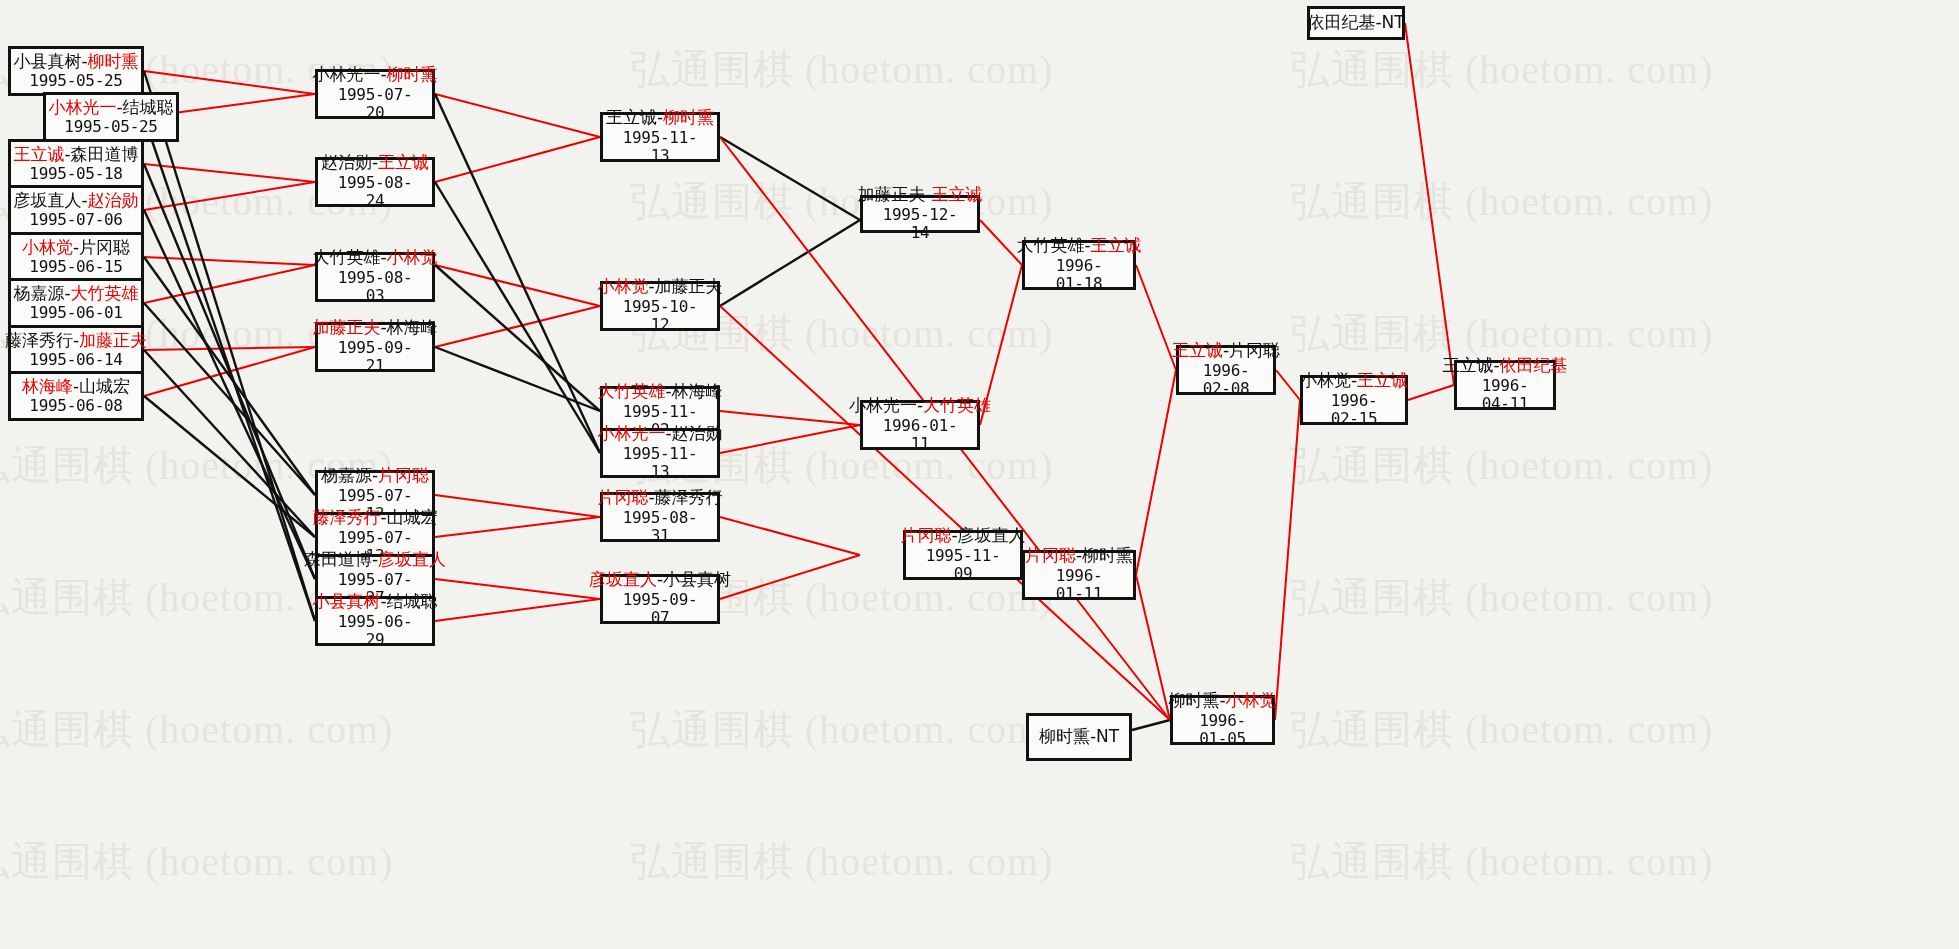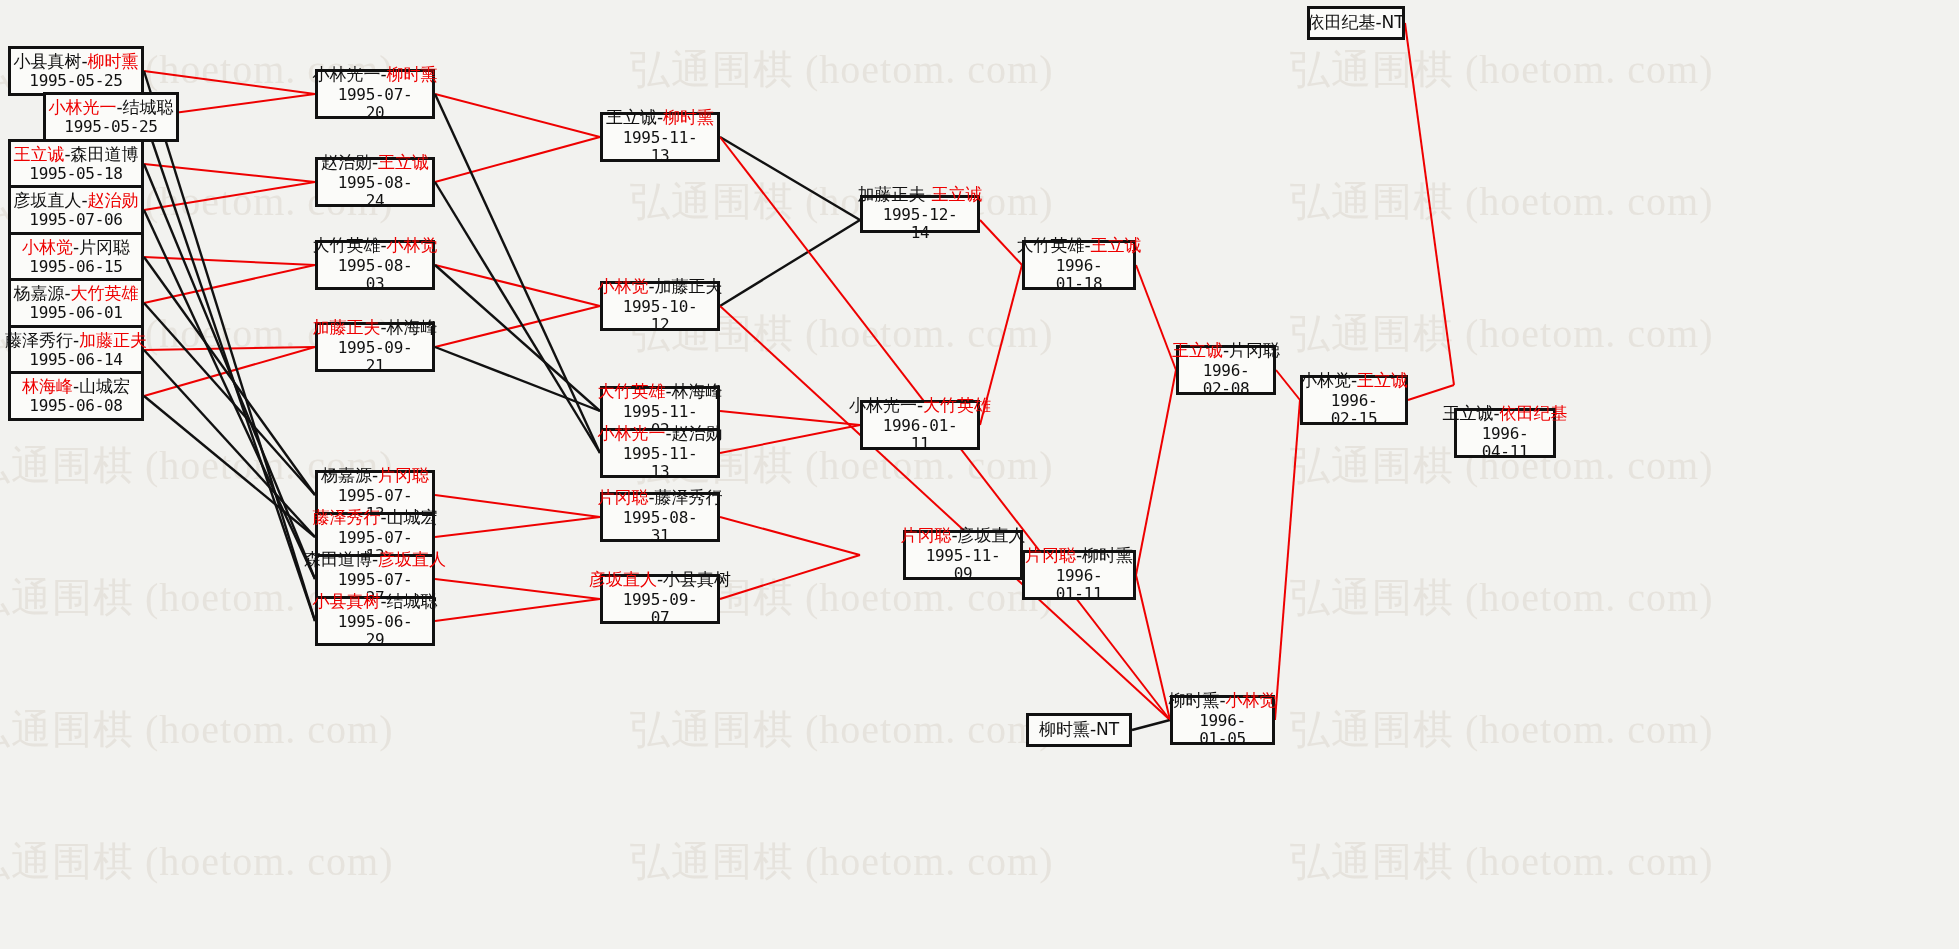--- a/index.html
+++ b/index.html
@@ -171,21 +171,21 @@
         <div class="date">1995-06-08</div>
       </div>
       <div class="node" style="left: 315px; top: 69px; width: 120px; height: 50px;">
         <div class="players"><span class="l">小林光一</span><span class="l">-</span><span class="w">柳时熏</span></div>
         <div class="date">1995-07-20</div>
       </div>
       <div class="node" style="left: 315px; top: 157px; width: 120px; height: 50px;">
         <div class="players"><span class="l">赵治勋</span><span class="l">-</span><span class="w">王立诚</span></div>
         <div class="date">1995-08-24</div>
       </div>
-      <div class="node" style="left: 315px; top: 240px; width: 120px; height: 50px;">
+      <div class="node" style="left: 315px; top: 252px; width: 120px; height: 50px;">
         <div class="players"><span class="l">大竹英雄</span><span class="l">-</span><span class="w">小林觉</span></div>
         <div class="date">1995-08-03</div>
       </div>
       <div class="node" style="left: 315px; top: 322px; width: 120px; height: 50px;">
         <div class="players"><span class="w">加藤正夫</span><span class="l">-</span><span class="l">林海峰</span></div>
         <div class="date">1995-09-21</div>
       </div>
       <div class="node" style="left: 315px; top: 470px; width: 120px; height: 50px;">
         <div class="players"><span class="l">杨嘉源</span><span class="l">-</span><span class="w">片冈聪</span></div>
         <div class="date">1995-07-13</div>
@@ -251,24 +251,24 @@
         <div class="date">1996-01-11</div>
       </div>
       <div class="node" style="left: 1176px; top: 345px; width: 100px; height: 50px;">
         <div class="players"><span class="w">王立诚</span><span class="l">-</span><span class="l">片冈聪</span></div>
         <div class="date">1996-02-08</div>
       </div>
       <div class="node" style="left: 1300px; top: 375px; width: 108px; height: 50px;">
         <div class="players"><span class="l">小林觉</span><span class="l">-</span><span class="w">王立诚</span></div>
         <div class="date">1996-02-15</div>
       </div>
-      <div class="node" style="left: 1454px; top: 360px; width: 102px; height: 50px; margin-top: 48px;">
+      <div class="node" style="left: 1454px; top: 360px; width: 102px; height: 50px;">
         <div class="players"><span class="l">王立诚</span><span class="l">-</span><span class="w">依田纪基</span></div>
         <div class="date">1996-04-11</div>
       </div>
       <div class="node single" style="left: 1307px; top: 6px; width: 98px; height: 34px;">
         <div class="players"><span class="l">依田纪基</span><span class="l">-</span><span class="l">NT</span></div>
       </div>
-      <div class="node single" style="left: 1026px; top: 713px; width: 106px; height: 34px;">
+      <div class="node single" style="left: 1026px; top: 713px; width: 106px; height: 48px;">
         <div class="players"><span class="l">柳时熏</span><span class="l">-</span><span class="l">NT</span></div>
       </div>
     </div>
 </div>
 
 </body></html>

